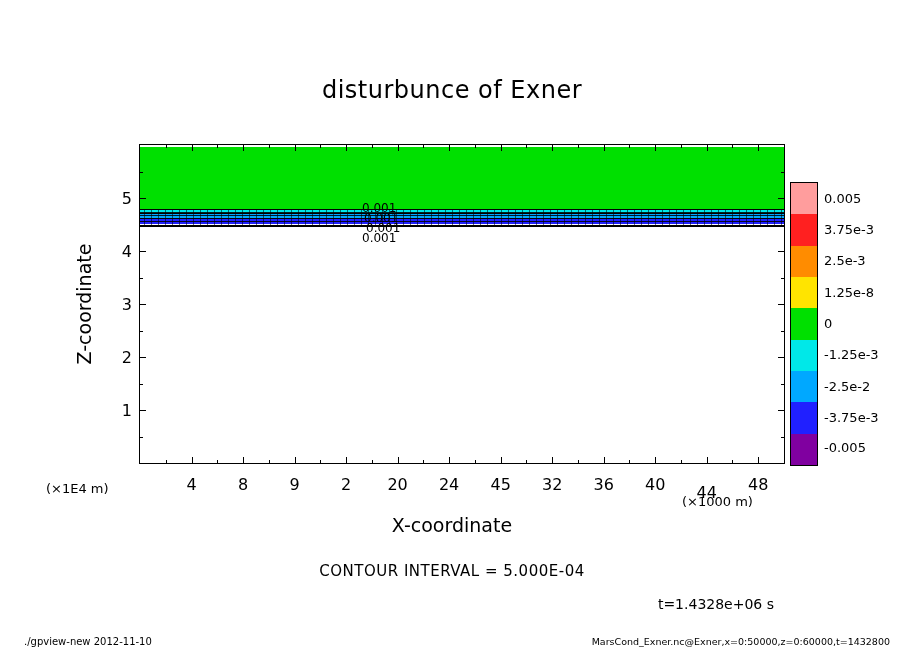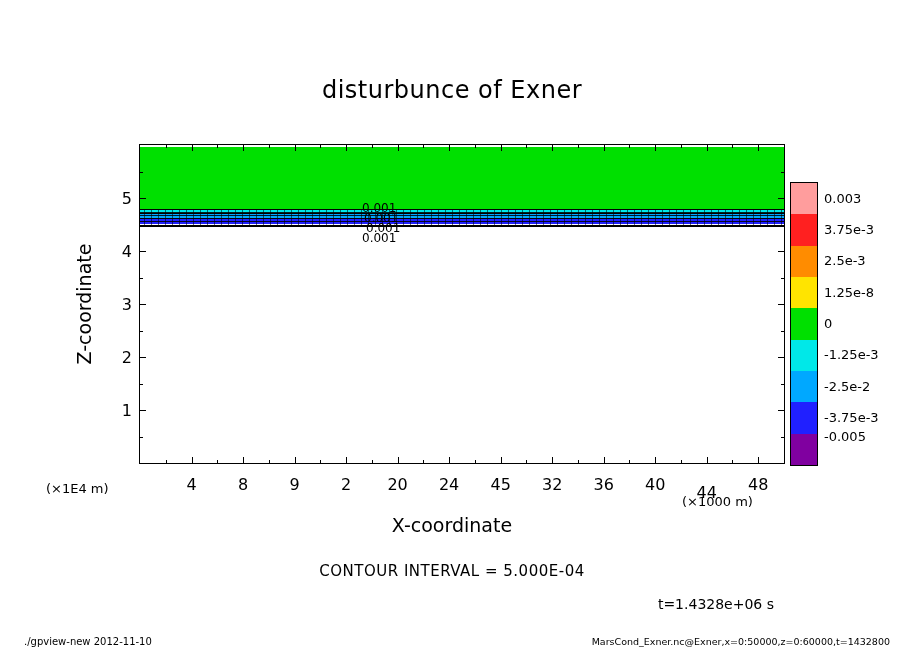--- a/index.html
+++ b/index.html
@@ -286,27 +286,27 @@
     <div style="height: 31.3333px; background: rgb(255, 32, 32);"></div>
     <div style="height: 31.3333px; background: rgb(255, 140, 0);"></div>
     <div style="height: 31.3333px; background: rgb(255, 228, 0);"></div>
     <div style="height: 31.3333px; background: rgb(0, 224, 0);"></div>
     <div style="height: 31.3333px; background: rgb(0, 232, 232);"></div>
     <div style="height: 31.3333px; background: rgb(0, 168, 255);"></div>
     <div style="height: 31.3333px; background: rgb(32, 32, 255);"></div>
     <div style="height: 31.3333px; background: rgb(128, 0, 160);"></div>
   </div>
 <div id="cbarlabels">
-    <div class="cbt" style="top: 197.667px;">0.003</div>
+    <div class="cbt" style="top: 197.667px;">0.005</div>
     <div class="cbt" style="top: 229px;">3.75e-3</div>
     <div class="cbt" style="top: 260.333px;">2.5e-3</div>
     <div class="cbt" style="top: 291.667px;">1.25e-8</div>
     <div class="cbt" style="top: 323px;">0</div>
     <div class="cbt" style="top: 354.333px;">-1.25e-3</div>
     <div class="cbt" style="top: 385.667px;">-2.5e-2</div>
     <div class="cbt" style="top: 417px;">-3.75e-3</div>
-    <div class="cbt" style="top: 436px;">-0.005</div>
+    <div class="cbt" style="top: 447px;">-0.005</div>
   </div>
 
 <div class="abs" id="cinterval">CONTOUR INTERVAL = 5.000E-04</div>
 <div class="abs" id="tstamp">t=1.4328e+06 s</div>
 <div class="abs" id="footleft">./gpview-new  2012-11-10</div>
 <div class="abs" id="footright">MarsCond_Exner.nc@Exner,x=0:50000,z=0:60000,t=1432800</div>
 
 </body></html>

